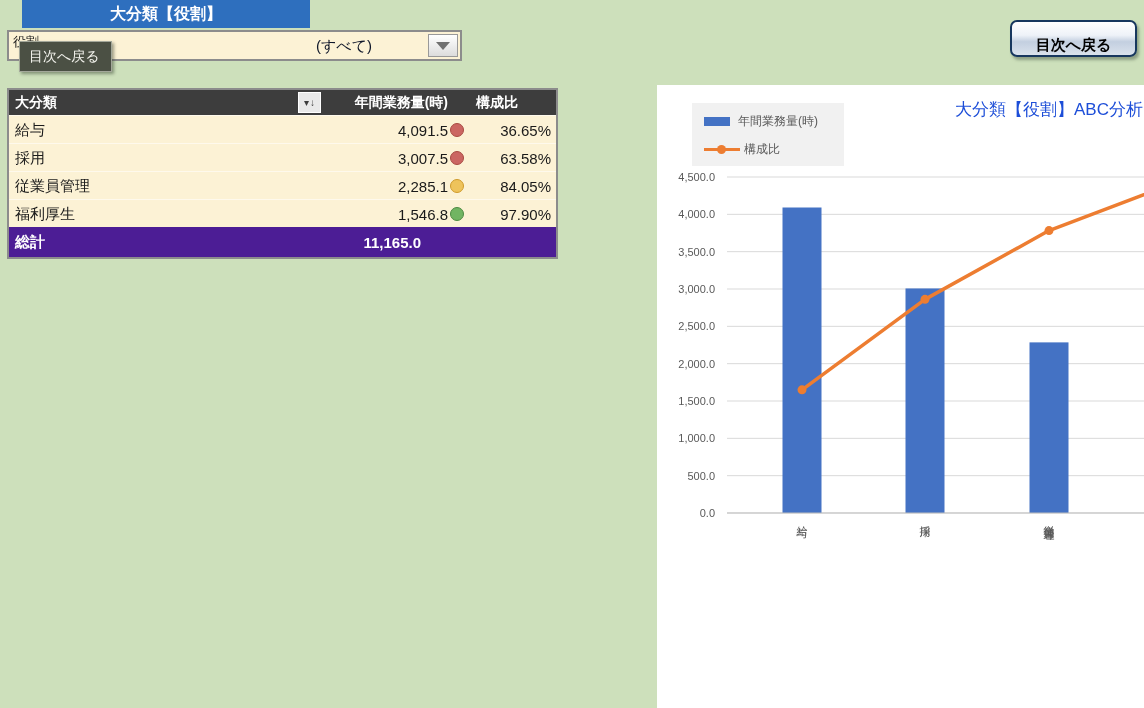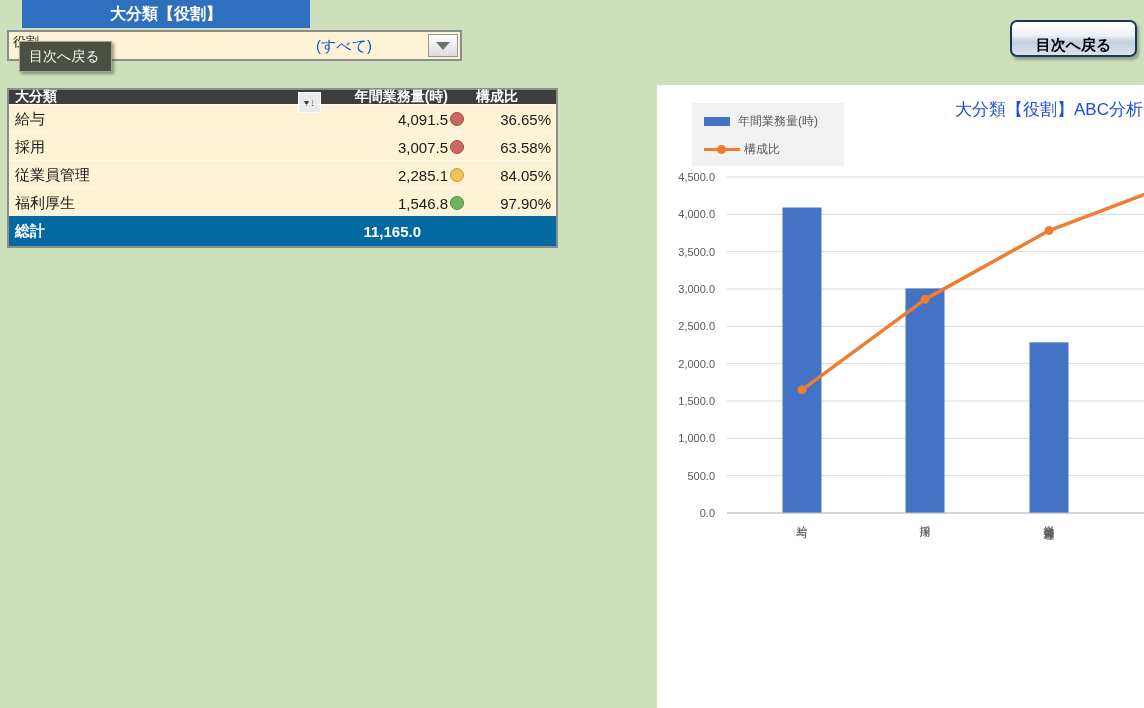--- a/index.html
+++ b/index.html
@@ -15,21 +15,21 @@
     position:absolute; left:22px; top:0; width:288px; height:28px;
     background:#2e6fbe; color:#ffffff; font-size:16px; font-weight:bold;
     display:flex; align-items:center; justify-content:center;text-align:center;
   }
   
   .slicer {
     position:absolute; left:7px; top:30px; width:455px; height:31px;
     background:#fcf2d5; border:2px solid #8c8c8c;
   }
   .slicer-label { position:absolute; left:4px; top:1px; font-size:13px; color:#1a1a1a; }
-  .slicer-value { position:absolute; left:307px; top:5px; font-size:15px; color:#1d4ed8; }
+  .slicer-value { position:absolute; left:307px; top:5px; font-size:15px; color:#0f172a; }
   .slicer-btn {
     position:absolute; right:2px; top:2px; width:30px; height:23px;
     background:linear-gradient(#ffffff,#dcdcdc); border:1px solid #999999;
     display:flex; align-items:center; justify-content:center; cursor:pointer;
   }
   .tri-down {
     width:0; height:0; border-left:7px solid transparent; border-right:7px solid transparent;
     border-top:8px solid #707070;
   }
   
@@ -37,42 +37,42 @@
     position:absolute; left:19px; top:41px; width:93px; height:31px;
     background:#4b5044; border:1px solid #a3a79a; color:#f2f2ec;
     font-size:14px; display:flex; align-items:center; padding-left:9px;
     box-shadow:2px 2px 3px rgba(40,50,35,.45); z-index:5;
   }
   
   .dtable {
     position:absolute; left:7px; top:88px; width:551px;
     border:2px solid #8c8c8c; background:#fcf2d5;
   }
-  .thead { position:relative; height:14px; background:#3d3d3d; color:#ffffff; font-size:14px; font-weight:bold; }
+  .thead { position:relative; height:25px; background:#3d3d3d; color:#ffffff; font-size:14px; font-weight:bold; }
   .h-name { position:absolute; left:6px; top:50%; transform:translateY(-50%); }
   .h-hours { position:absolute; right:108px; top:50%; transform:translateY(-50%); }
   .h-pct { position:absolute; right:38px; top:50%; transform:translateY(-50%); }
   .ficon {
     position:absolute; left:289px; top:2px; width:23px; height:21px;
     background:#e9e9e9; border:1px solid #ffffff; color:#3d3d3d;
     display:flex; align-items:center; justify-content:center; gap:1px;
     font-size:10px; font-weight:bold; cursor:pointer;
   }
   .trow {
     position:relative; height:28px; font-size:15px;
     border-top:1px solid rgba(255,255,255,.55);
   }
   .c-name { position:absolute; left:6px; top:50%; transform:translateY(-50%); }
   .c-hours { position:absolute; right:108px; top:50%; transform:translateY(-50%);text-align:right; }
   .c-pct { position:absolute; right:5px; top:50%; transform:translateY(-50%); }
   .light {
     position:absolute; left:441px; top:50%; transform:translateY(-50%);
     width:14px; height:14px; border-radius:50%;
   }
-  .totrow { position:relative; height:30px; background:#0369a1; color:#ffffff; font-size:15px; font-weight:bold; }
+  .totrow { position:relative; height:30px; background:#4c1d95; color:#ffffff; font-size:15px; font-weight:bold; }
   .t-label { position:absolute; left:6px; top:50%; transform:translateY(-50%); }
   .t-value { position:absolute; right:135px; top:50%; transform:translateY(-50%); }
   
   .navbtn {
     position:absolute; left:1010px; top:20px; width:127px; height:37px;
     border:2px solid #17375e; border-radius:7px;
     background:linear-gradient(180deg,#ffffff 0%,#eef2f8 40%,#c3cfe0 60%,#dae2ec 100%);
     box-shadow:2px 3px 3px rgba(90,105,85,.55);
     display:flex; align-items:flex-end; justify-content:center;
     font-size:15px; font-weight:bold; color:#000000; cursor:pointer;

